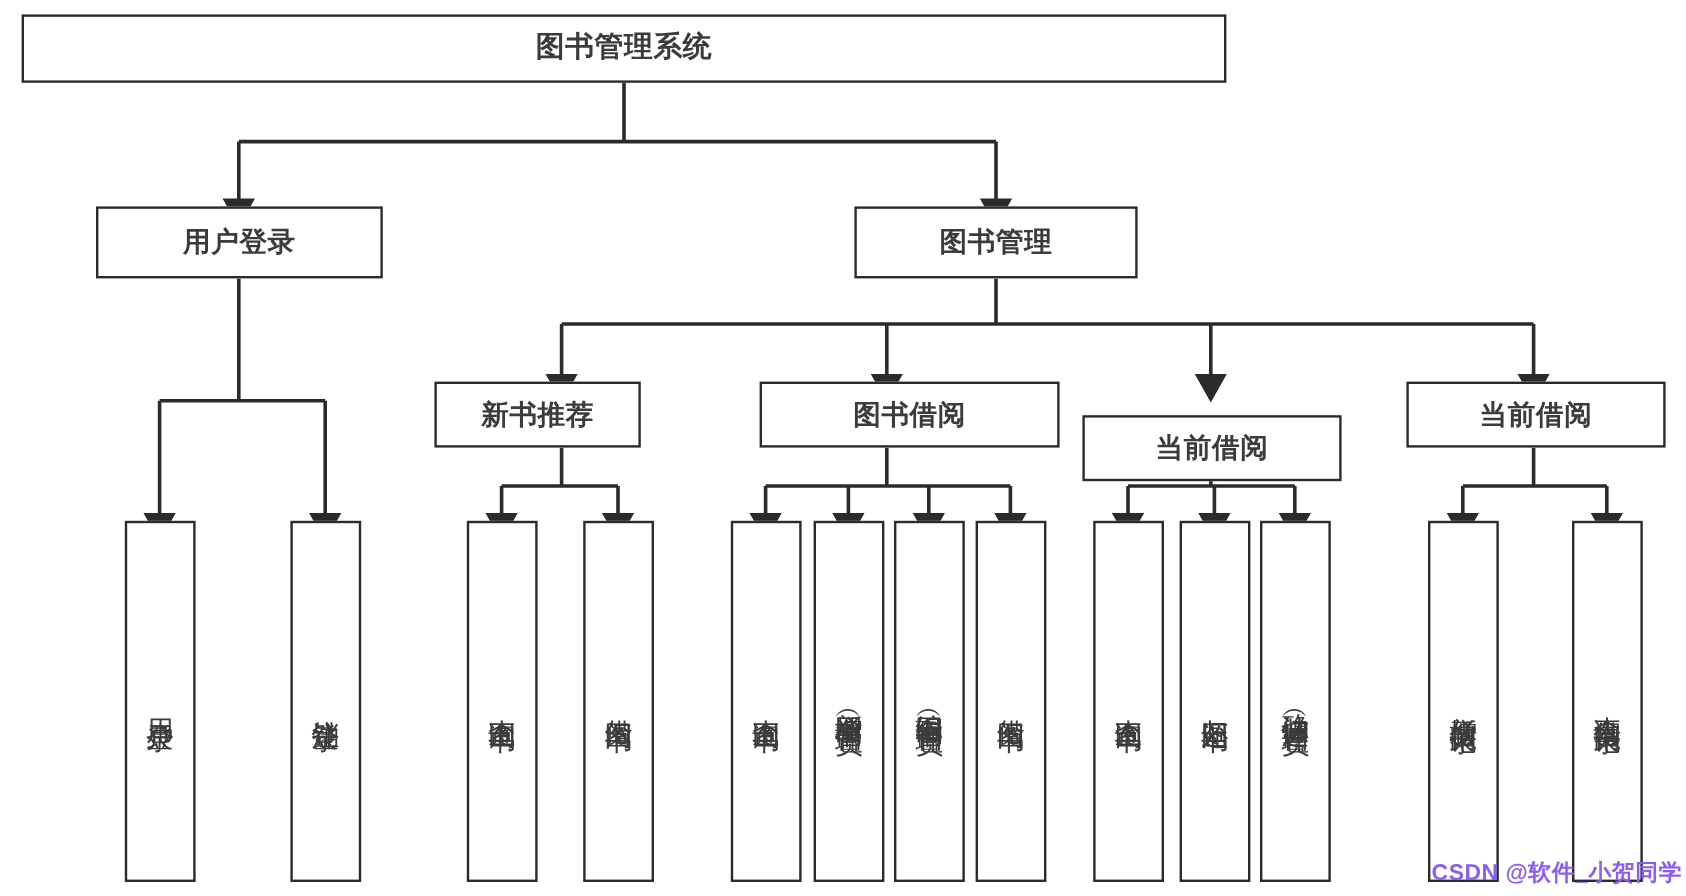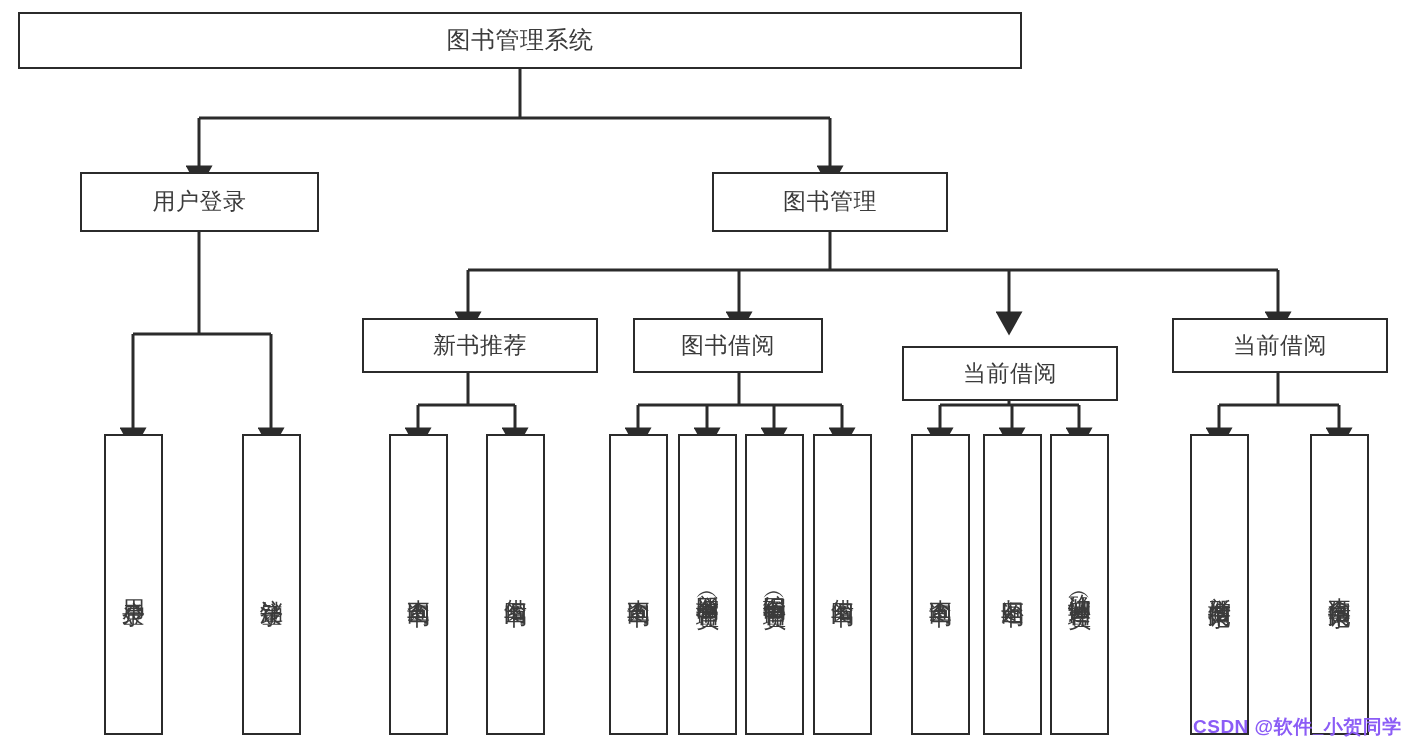--- a/index.html
+++ b/index.html
@@ -33,20 +33,21 @@
     display: flex;
     align-items: center;
     justify-content: center;
     color: #3b3b3b;
     z-index: 2;
   }
   .node.horiz {
     font-size: 23px;
     line-height: 1.2;
     letter-spacing: 0.5px;
+    font-weight: bold;
   }
   .node.root {
     font-size: 24px;
   }
   .node.vert {
     writing-mode: vertical-rl;
     text-orientation: upright;
     font-size: 23px;
     line-height: 1.25;
     letter-spacing: 2px;
@@ -123,24 +124,24 @@
 
   <div id="level1-layer">
       <div class="node horiz" style="left: 80px; top: 172px; width: 239px; height: 60px;">
         <span class="lbl">用户登录</span>
       </div>
       <div class="node horiz" style="left: 712px; top: 172px; width: 236px; height: 60px;">
         <span class="lbl">图书管理</span>
       </div>
     </div>
   <div id="level2-layer">
-      <div class="node horiz" style="left: 362px; top: 318px; width: 236px; height: 55px;">
+      <div class="node horiz" style="left: 362px; top: 318px; width: 172px; height: 55px;">
         <span class="lbl">新书推荐</span>
       </div>
-      <div class="node horiz" style="left: 633px; top: 318px; width: 190px; height: 55px;">
+      <div class="node horiz" style="left: 633px; top: 318px; width: 250px; height: 55px;">
         <span class="lbl">图书借阅</span>
       </div>
       <div class="node horiz" style="left: 902px; top: 318px; width: 216px; height: 55px; margin-top: 28px;">
         <span class="lbl">当前借阅</span>
       </div>
       <div class="node horiz" style="left: 1172px; top: 318px; width: 216px; height: 55px;">
         <span class="lbl">当前借阅</span>
       </div>
     </div>
   <div id="leaf-layer">

